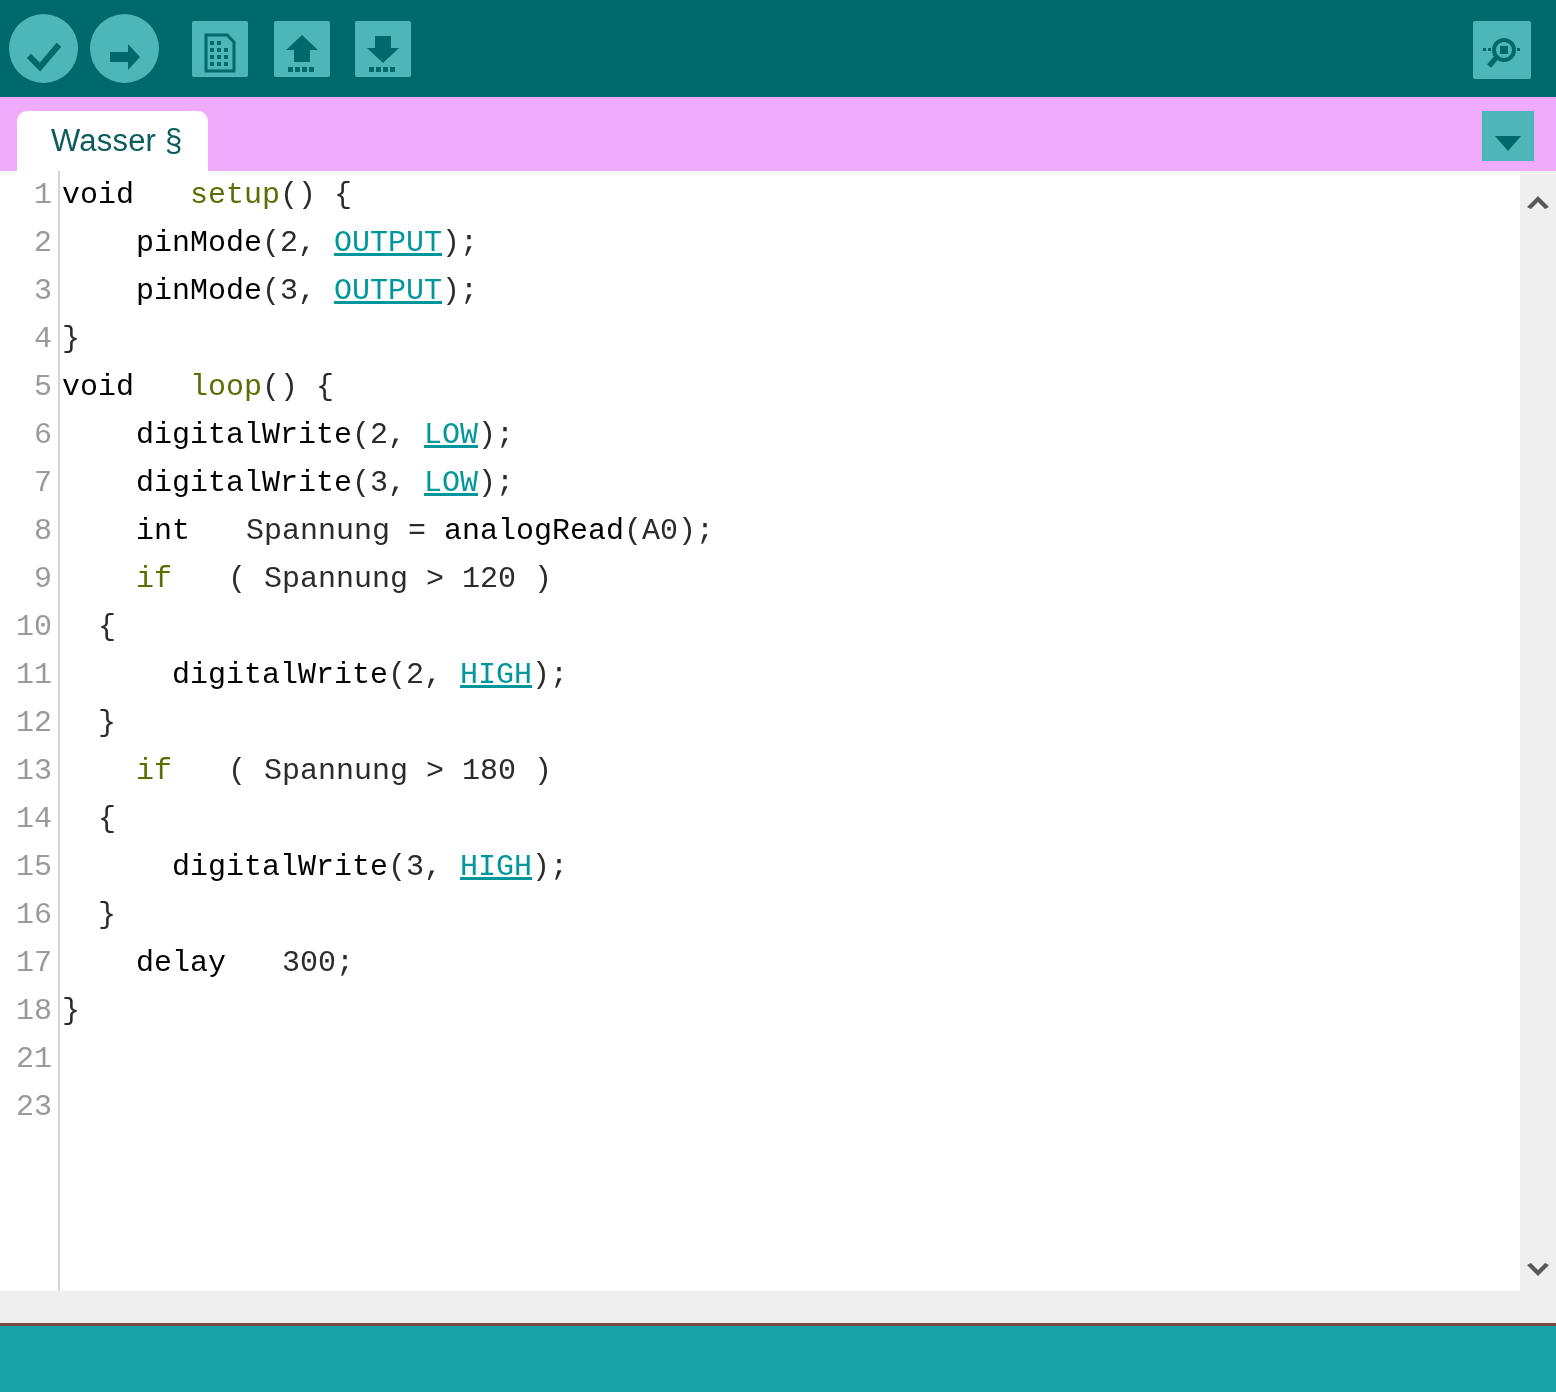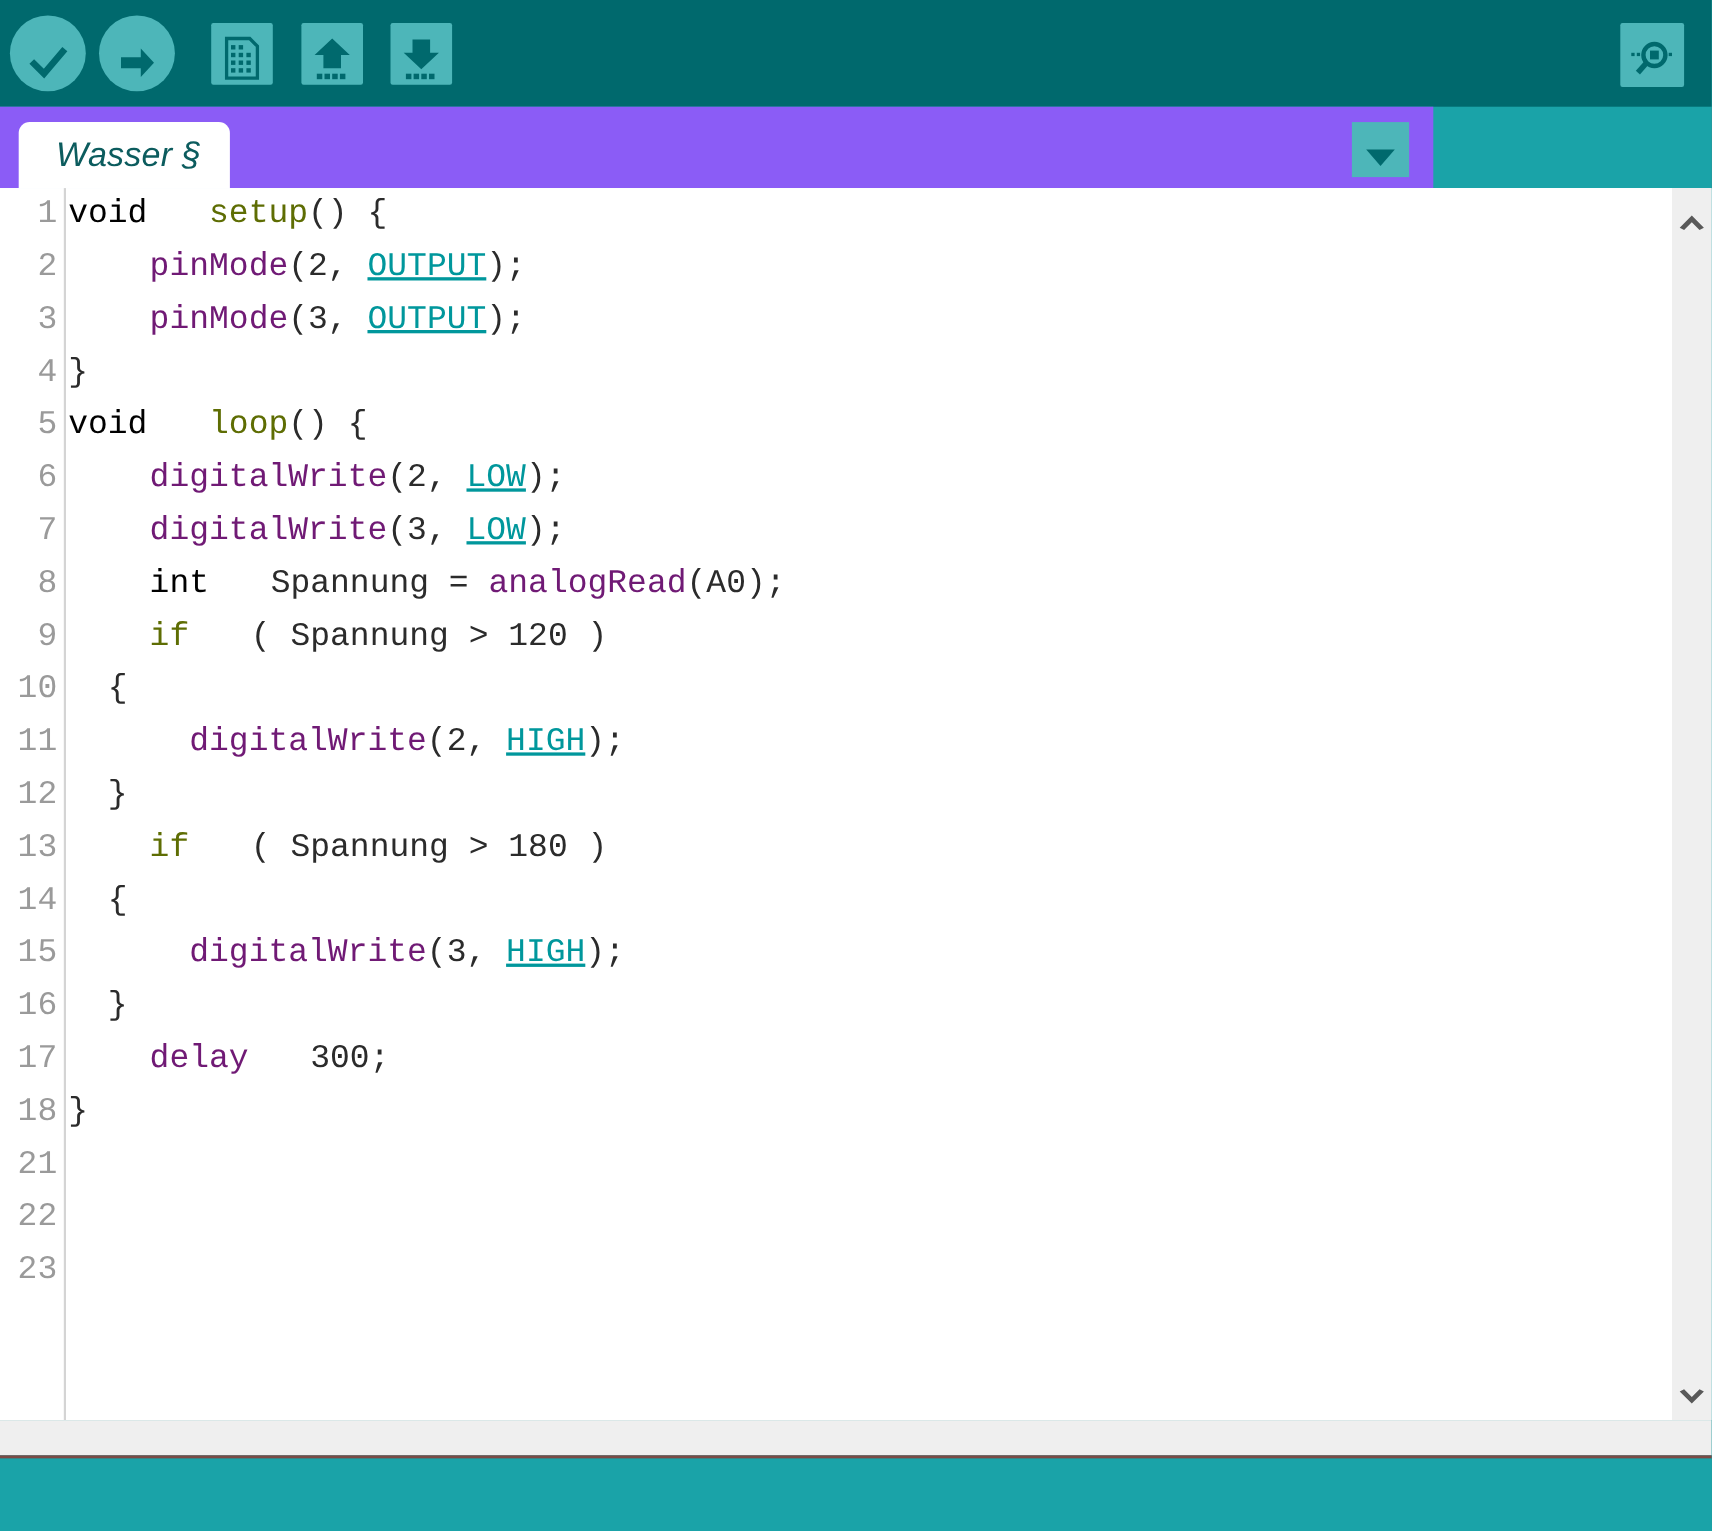--- a/index.html
+++ b/index.html
@@ -60,24 +60,23 @@
   #btn-serial  { left: 1473px; top: 21px; width: 58px; height: 58px; }
   .tb-btn svg { display:block; margin: 0 auto; }
   .tb-round svg { margin-top: 16px; }
   .tb-square svg { margin-top: 7px; }
   #btn-serial svg { margin-top: 9px; }
 
   
   #tabbar {
     position: absolute;
     left: 0; top: 97px;
-    width: 1303px;
+    width: 1556px;
     height: 74px;
-    background: #8b5cf6;
-    font-style: italic;
+    background: #f0abfc;
   }
   #tab-wasser {
     position: absolute;
     left: 17px;
     top: 14px;
     height: 60px;
     padding: 0 26px 0 34px;
     background: #ffffff;
     border-radius: 10px 10px 0 0;
     display: flex;
@@ -149,21 +148,21 @@
   }
   .ltext {
     position: absolute;
     left: 62px;
     top: 0;
     white-space: pre;
   }
   
   .t-key   { color: #000000; }
   .t-fn    { color: #5e6d03; margin-top: 30px; }
-  .t-func  { color: #701a75; margin-top: 40px; }
+  .t-func  { color: #000000; margin-top: 40px; }
   .t-const { color: #00979c; text-decoration: underline; }
   .t-plain { color: #2b2b2b; margin-left: 38px; }
   .t-punc  { color: #2b2b2b; }
 
   
   #vscroll {
     position: absolute;
     right: 0; top: 0;
     width: 36px;
     height: 1120px;
@@ -322,21 +321,20 @@
           <div class="code-line"><span class="ln">10</span><span class="ltext"><span class="t-punc">  {</span></span></div>
           <div class="code-line"><span class="ln">11</span><span class="ltext"><span class="t-plain">    </span><span class="t-func">digitalWrite</span><span class="t-punc">(2, </span><span class="t-const">HIGH</span><span class="t-punc">);</span></span></div>
           <div class="code-line"><span class="ln">12</span><span class="ltext"><span class="t-punc">  }</span></span></div>
           <div class="code-line"><span class="ln">13</span><span class="ltext"><span class="t-plain">  </span><span class="t-fn">if</span><span class="t-plain"> ( Spannung &gt; 180 )</span></span></div>
           <div class="code-line"><span class="ln">14</span><span class="ltext"><span class="t-punc">  {</span></span></div>
           <div class="code-line"><span class="ln">15</span><span class="ltext"><span class="t-plain">    </span><span class="t-func">digitalWrite</span><span class="t-punc">(3, </span><span class="t-const">HIGH</span><span class="t-punc">);</span></span></div>
           <div class="code-line"><span class="ln">16</span><span class="ltext"><span class="t-punc">  }</span></span></div>
           <div class="code-line"><span class="ln">17</span><span class="ltext"><span class="t-plain">  </span><span class="t-func">delay</span><span class="t-plain"> 300;</span></span></div>
           <div class="code-line"><span class="ln">18</span><span class="ltext"><span class="t-punc">}</span></span></div>
           <div class="code-line"><span class="ln">21</span><span class="ltext"></span></div>
-          <div class="code-line"><span class="ln">22</span><span class="ltext"></span></div>
           <div class="code-line"><span class="ln">23</span><span class="ltext"></span></div>
         </div>
     </div>
 
     <div id="vscroll">
       <button class="sb-arrow" id="sb-up">
         <span>
           <svg width="24" height="16" viewBox="0 0 24 16">
             <path d="M12 2 L23 13 L19 15 L12 8 L5 15 L1 13 Z" fill="#595959"></path>
           </svg>

